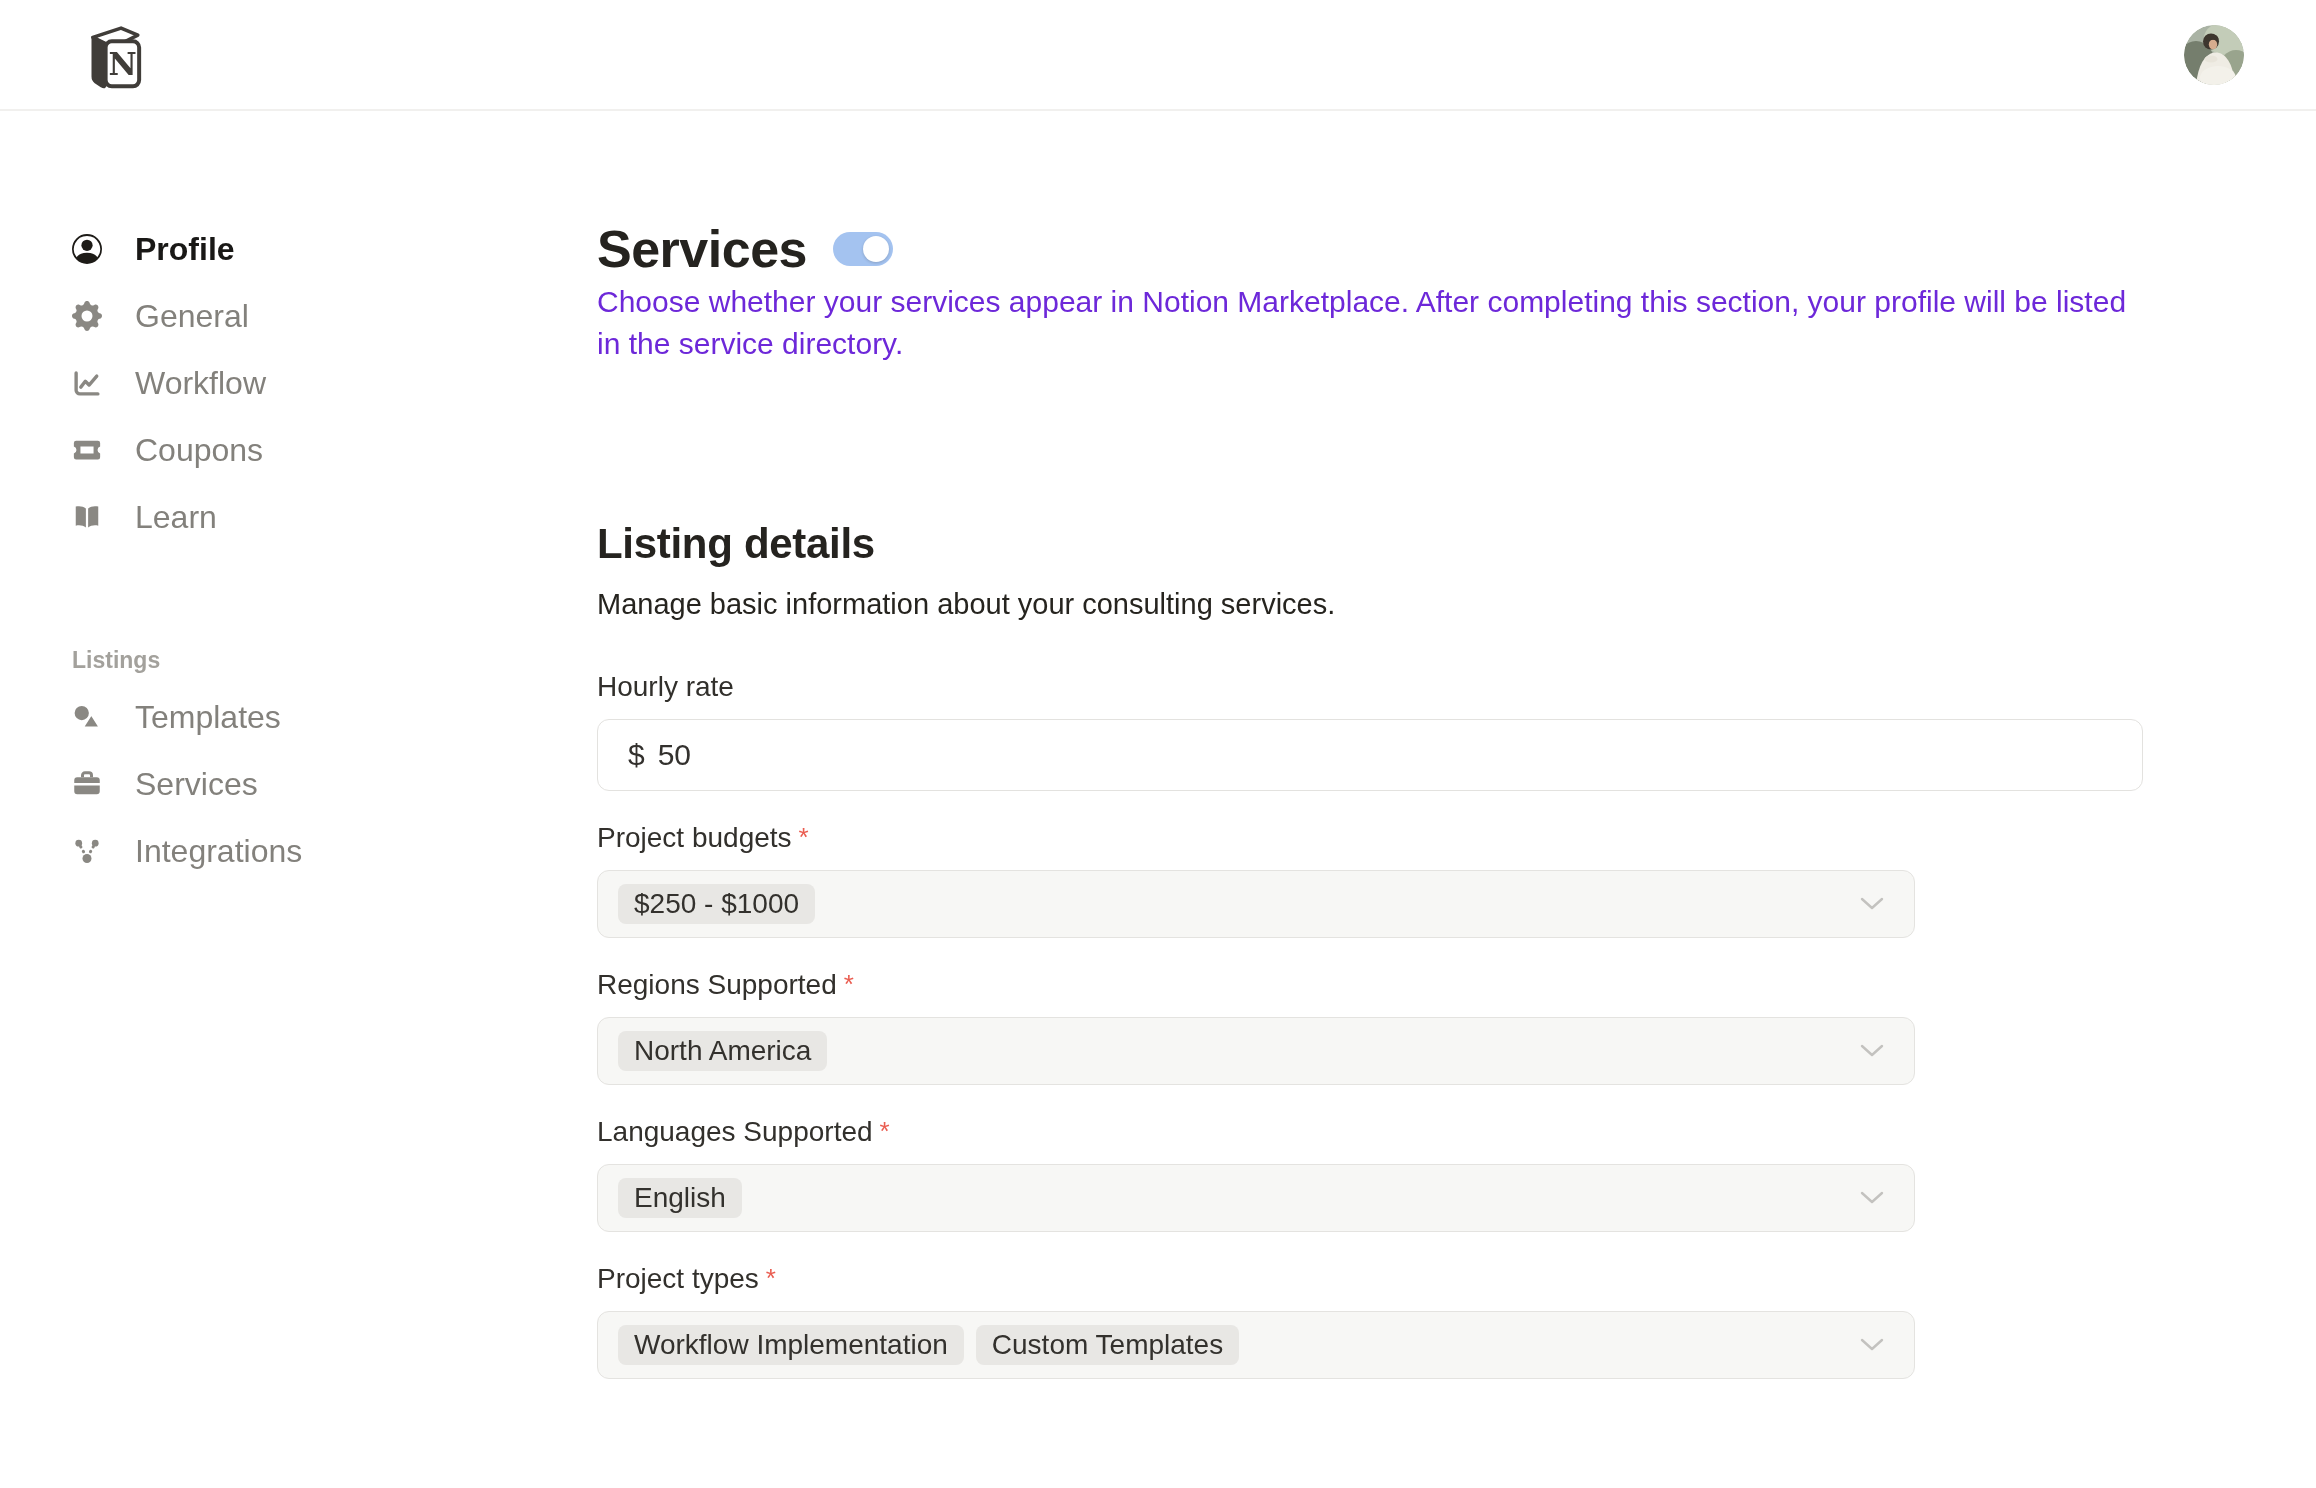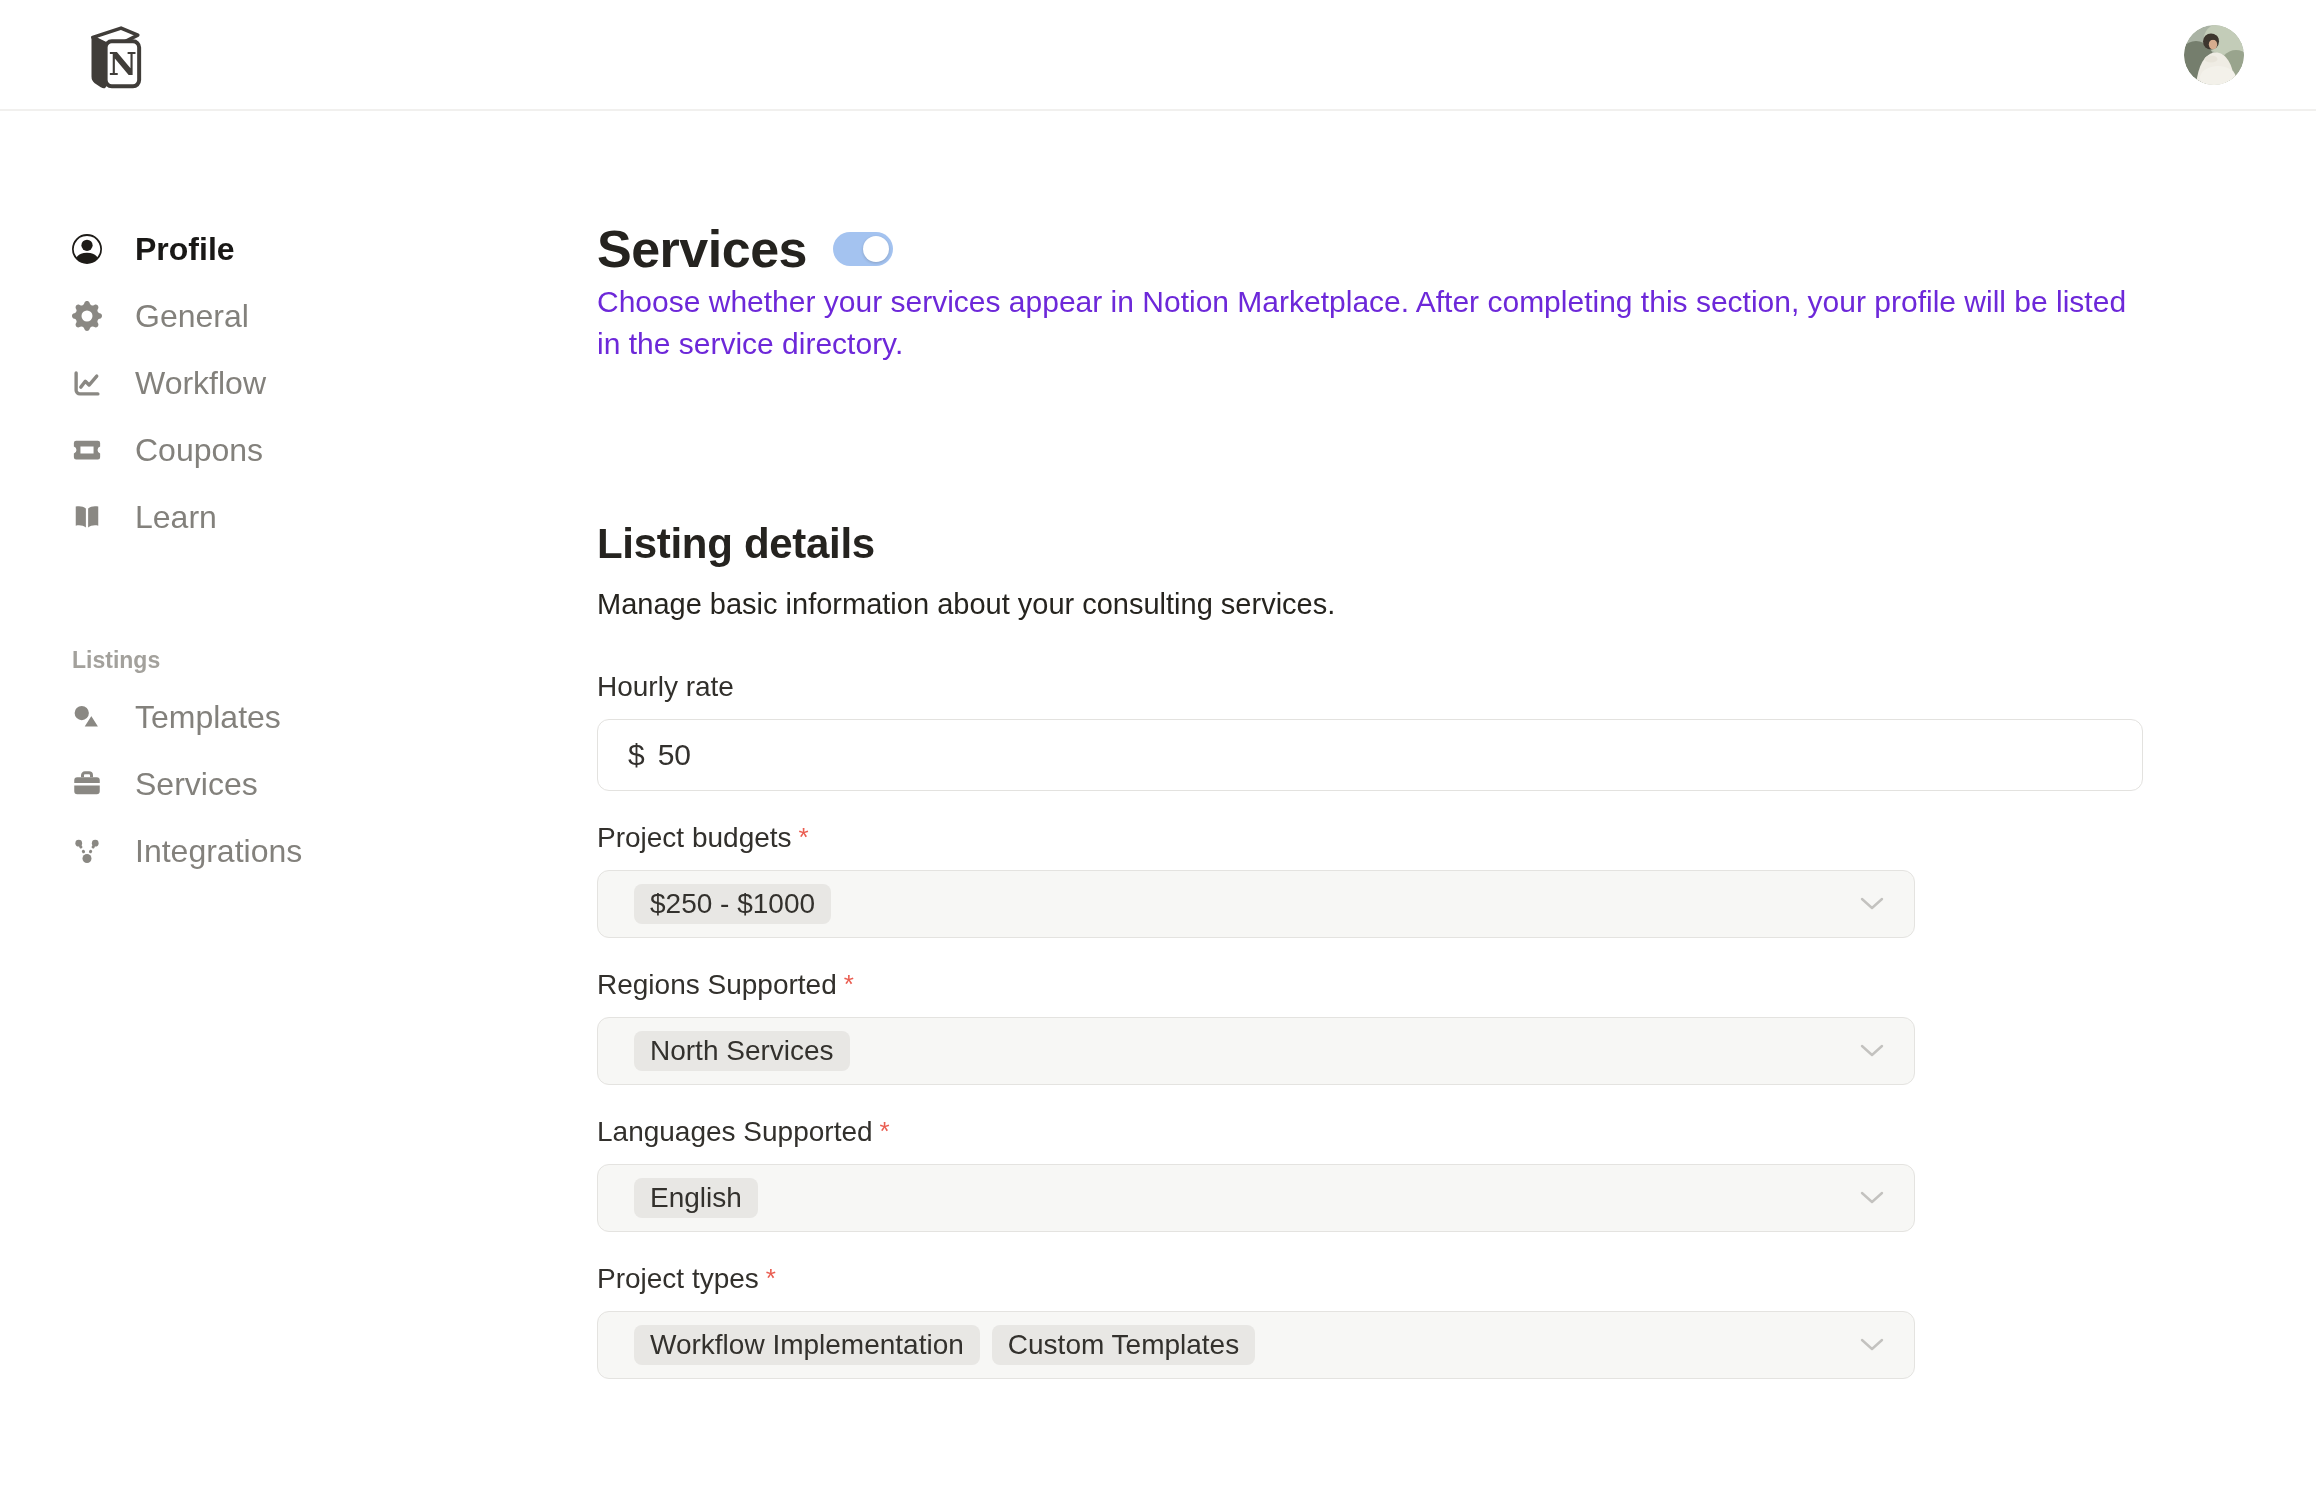--- a/index.html
+++ b/index.html
@@ -43,21 +43,21 @@
   .field + .field { margin-top:0; }
   .field-label { font-size:28px; line-height:36px; color:#32302c; }
   .req { color:#ea5d51; margin-left:7px; font-size:26px; vertical-align:1px; }
 
   .text-input { margin-top:14px; height:72px; width:1546px; border:1.5px solid #e3e2df; border-radius:12px;
     background:#fff; display:flex; align-items:center; padding-left:30px; font-size:30px; color:#33312e;
     cursor:text; }
   .text-input .prefix { margin-right:13px; }
 
   .select { position:relative; margin-top:14px; height:68px; width:1318px; border:1.5px solid #e4e3e0;
-    border-radius:12px; background:#f7f7f5; display:flex; align-items:center; padding:0 70px 0 36px;
+    border-radius:12px; background:#f7f7f5; display:flex; align-items:center; padding:0 70px 0 20px;
     gap:12px; cursor:pointer; }
   .tag { height:40px; line-height:40px; padding:0 16px; border-radius:8px; background:#e8e7e4;
     font-size:28px; color:#33312d; white-space:nowrap; }
   .chevron { position:absolute; right:30px; top:50%; transform:translateY(-50%); }
 </style>
 </head>
 <body>
 
 <div class="header">
   <div class="logo">
@@ -197,21 +197,21 @@
           <polyline points="2,2 12,11 22,2" fill="none" stroke="#c3c2bf" stroke-width="2.4" stroke-linecap="round" stroke-linejoin="round"></polyline>
         </svg>
       </div>
     </div>
 
     <div class="field">
       <div class="field-label">
         <span>Regions Supported</span><span class="req">*</span>
       </div>
       <div class="select">
-        <span class="tag">North Services</span>
+        <span class="tag">North America</span>
         <svg class="chevron" width="24" height="14" viewBox="0 0 24 14">
           <polyline points="2,2 12,11 22,2" fill="none" stroke="#c3c2bf" stroke-width="2.4" stroke-linecap="round" stroke-linejoin="round"></polyline>
         </svg>
       </div>
     </div>
 
     <div class="field">
       <div class="field-label">
         <span>Languages Supported</span><span class="req">*</span>
       </div>

